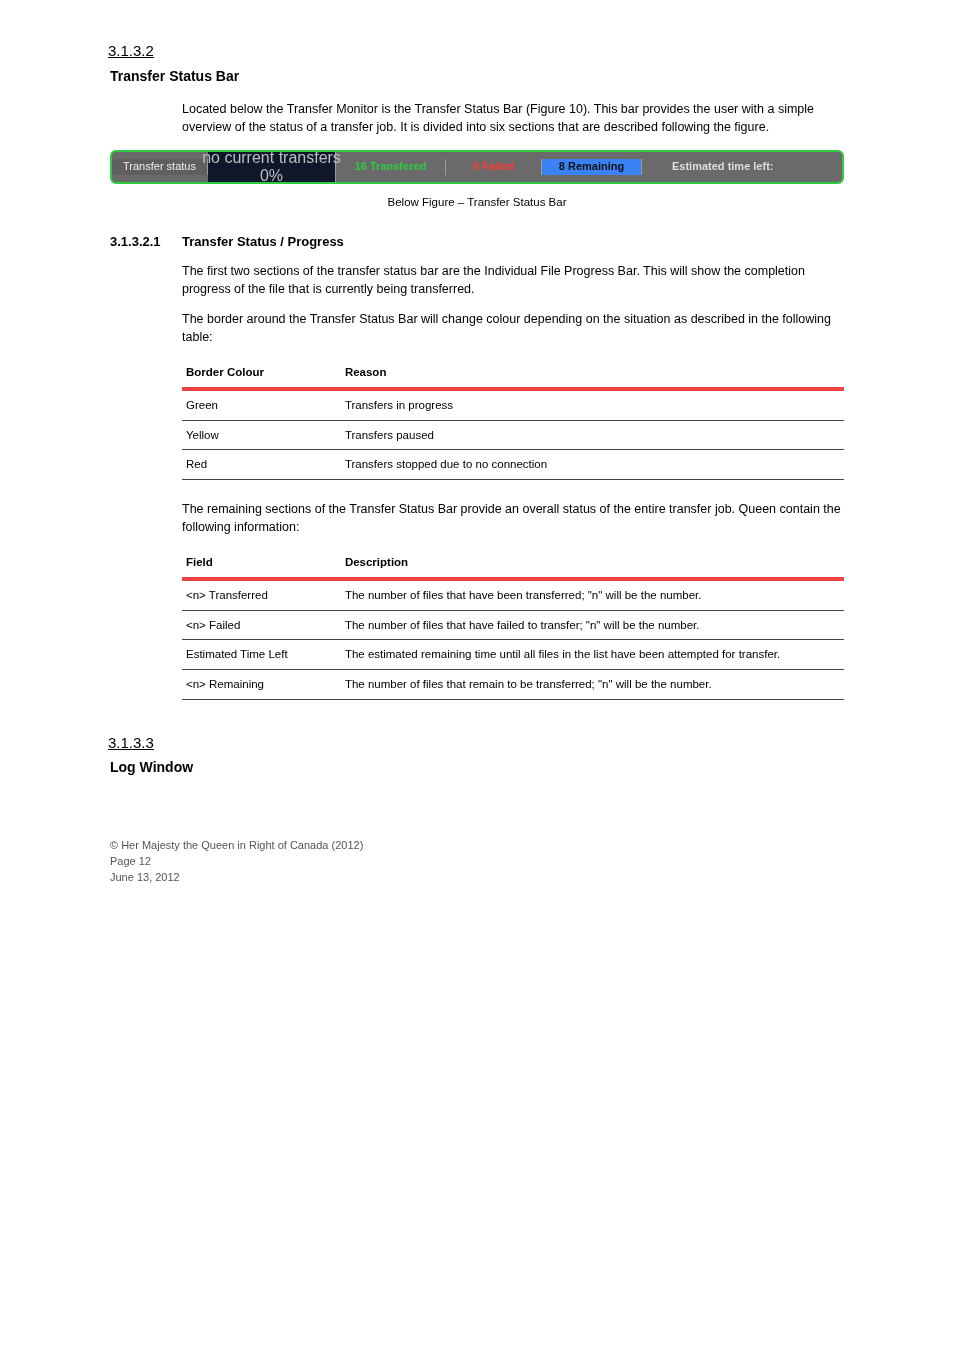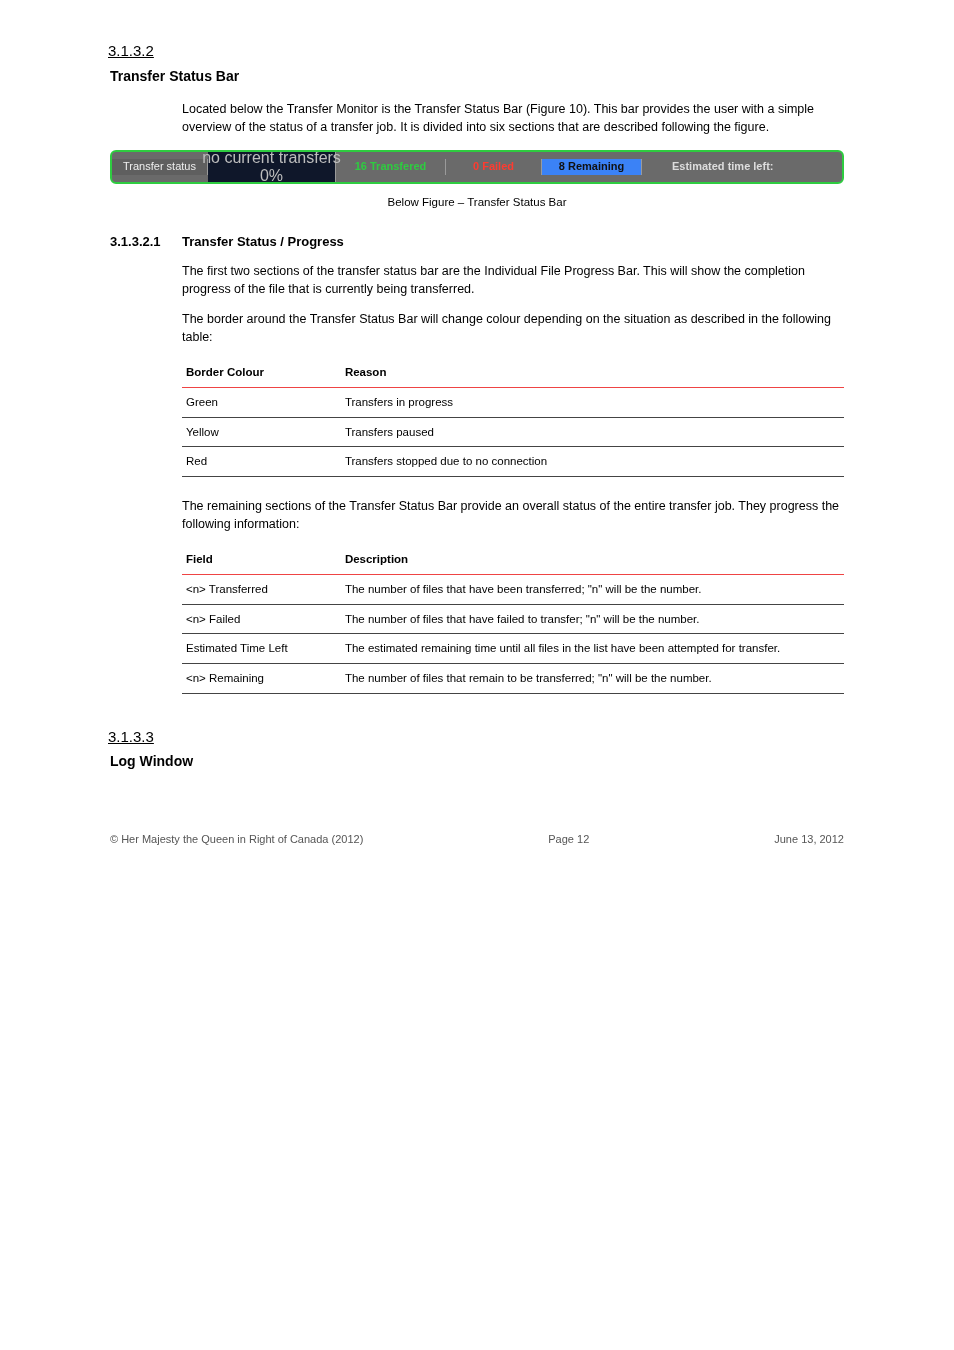--- a/index.html
+++ b/index.html
@@ -22,23 +22,23 @@
   }
   h2.sec-title { font-size: 14px; font-weight: bold; margin-bottom: 14px; }
   p { margin-bottom: 12px; font-size: 12.5px; }
   .below-fig { text-align:center; font-size: 11.5px; margin: 10px 0 22px; }
   .subsection-row { display:flex; align-items:flex-start; margin-top: 22px; margin-bottom: 10px; }
   .subsection-row .num { width: 72px; font-weight: bold; font-size: 13px; }
   .subsection-row .ttl { font-weight: bold; font-size: 13px; }
   .subpara { margin-left: 72px; font-size: 12.5px; margin-bottom: 12px; }
   table.params { border-collapse: collapse; width: 100%; margin-left: 72px; width: calc(100% - 72px); margin-bottom: 20px; }
   table.params th, table.params td { border-bottom: 1px solid #444; padding: 6px 4px; font-size: 11.5px; vertical-align: top; }
-  table.params th { text-align:left; font-weight: bold; border-bottom: 1px solid #ef4444; }
+  table.params th { text-align:left; font-weight: bold; border-bottom: 4px solid #ef4444; }
   table.params td.k { width: 24%; }
-  .footer { display:flex; justify-content: space-between; font-size: 11px; color:#555; margin-top: 60px; padding: 0 110px; }
+  .footer { display:flex; justify-content: space-between; font-size: 11px; color:#555; margin-top: 60px; padding: 0 110px; flex-direction: column; }
 
   
   .statusbar-wrap { padding: 0 0; margin: 14px 0 6px; }
   .statusbar {
     display:flex;
     align-items:center;
     border: 2px solid #2ecc40;
     border-radius: 6px;
     height: 34px;
     background: #6a6a6a;
@@ -113,21 +113,21 @@
           <td class="k">Yellow</td>
           <td>Transfers paused</td>
         </tr>
         <tr>
           <td class="k">Red</td>
           <td>Transfers stopped due to no connection</td>
         </tr>
       </tbody>
   </table>
 
-  <p class="subpara">The remaining sections of the Transfer Status Bar provide an overall status of the entire transfer job. They progress the following information:</p>
+  <p class="subpara">The remaining sections of the Transfer Status Bar provide an overall status of the entire transfer job. Queen contain the following information:</p>
 
   <table class="params">
     <thead>
       <tr>
         <th class="k">Field</th>
         <th>Description</th>
       </tr>
     </thead>
     <tbody id="tbody2">
         <tr>

